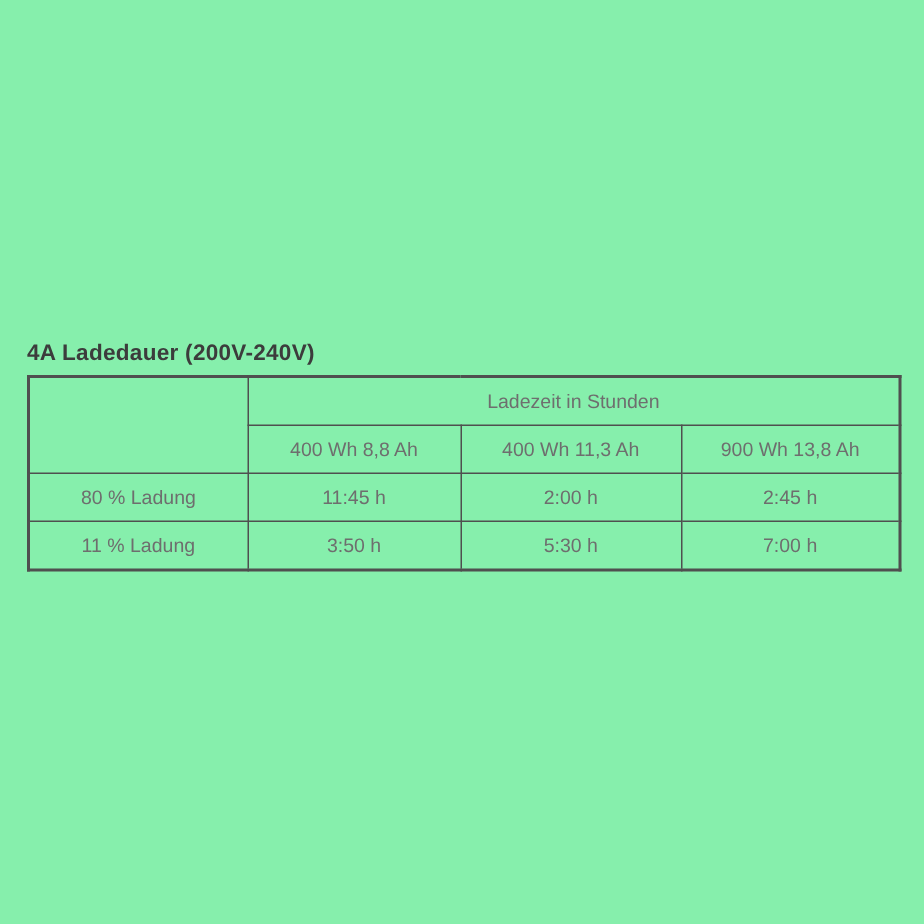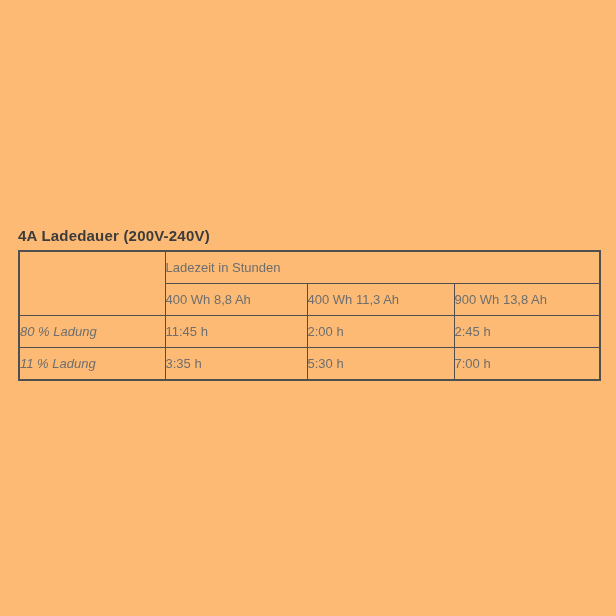--- a/index.html
+++ b/index.html
@@ -4,21 +4,21 @@
 <style>
   html, body {
     margin: 0;
     padding: 0;
     background: #ffffff;
   }
   .canvas {
     position: relative;
     width: 616px;
     height: 616px;
-    background: #fdba74;
+    background: #86efac;
     font-family: "Liberation Sans", sans-serif;
     overflow: hidden;
   }
   .content {
     position: absolute;
     left: 18px;
     top: 227px;
     width: 581px;
   }
   .doc-title {
@@ -30,30 +30,30 @@
     line-height: 18px;
   }
   table.charge-table {
     border-collapse: collapse;
     table-layout: fixed;
     width: 581px;
     border: 2px solid #4f4f4f;
   }
   table.charge-table td {
     border: 1.5px solid #4f4f4f;
+    text-align: center;
     vertical-align: middle;
     font-size: 13px;
     color: #6e6e6e;
     padding: 0;
     height: 31px;
     overflow: hidden;
     white-space: nowrap;
   }
   td.row-label {
-    font-style: italic;
   }
   col.c-label  { width: 146px; }
   col.c-300    { width: 142px; }
   col.c-400    { width: 147px; }
   col.c-500    { width: 146px; }
 </style>
 </head>
 <body>
 
 <div class="canvas">
@@ -79,21 +79,21 @@
           <td>900 Wh 13,8 Ah</td>
         </tr>
         <tr>
           <td class="row-label">80 % Ladung</td>
           <td>11:45 h</td>
           <td>2:00 h</td>
           <td>2:45 h</td>
         </tr>
         <tr>
           <td class="row-label">11 % Ladung</td>
-          <td>3:35 h</td>
+          <td>3:50 h</td>
           <td>5:30 h</td>
           <td>7:00 h</td>
         </tr>
       </tbody>
     </table>
 
   </div>
 </div>
 
 </body></html>

